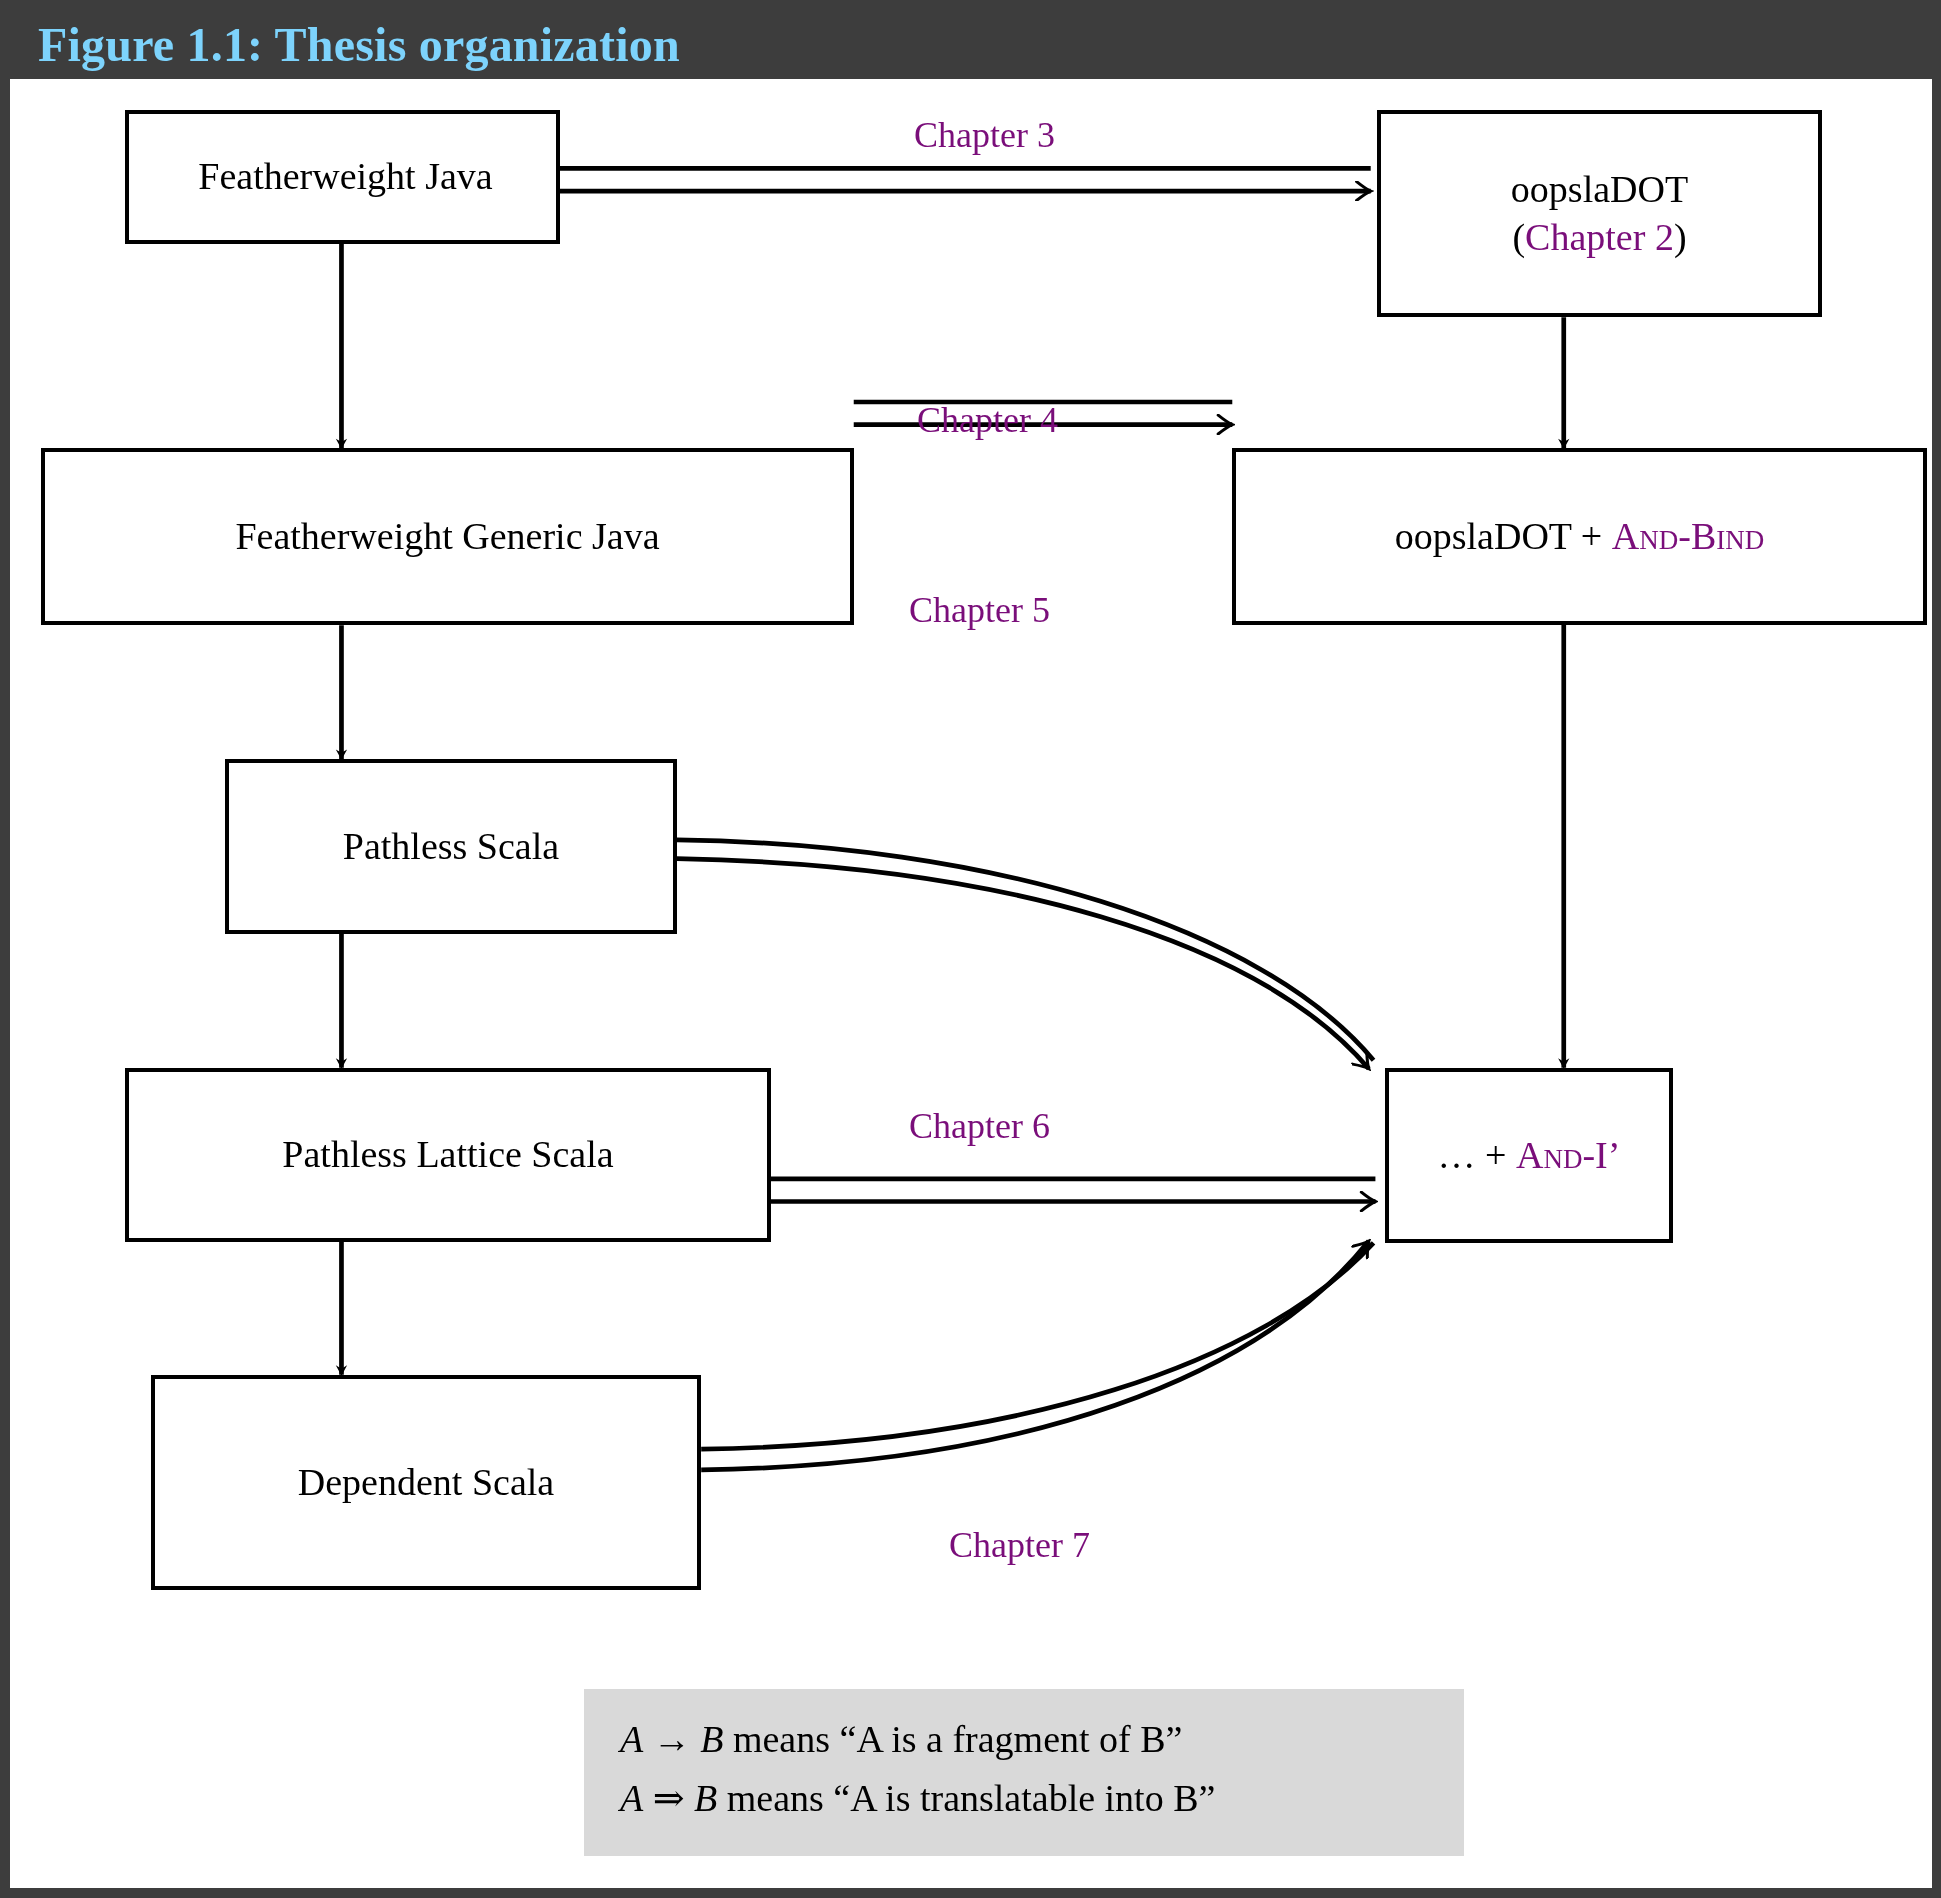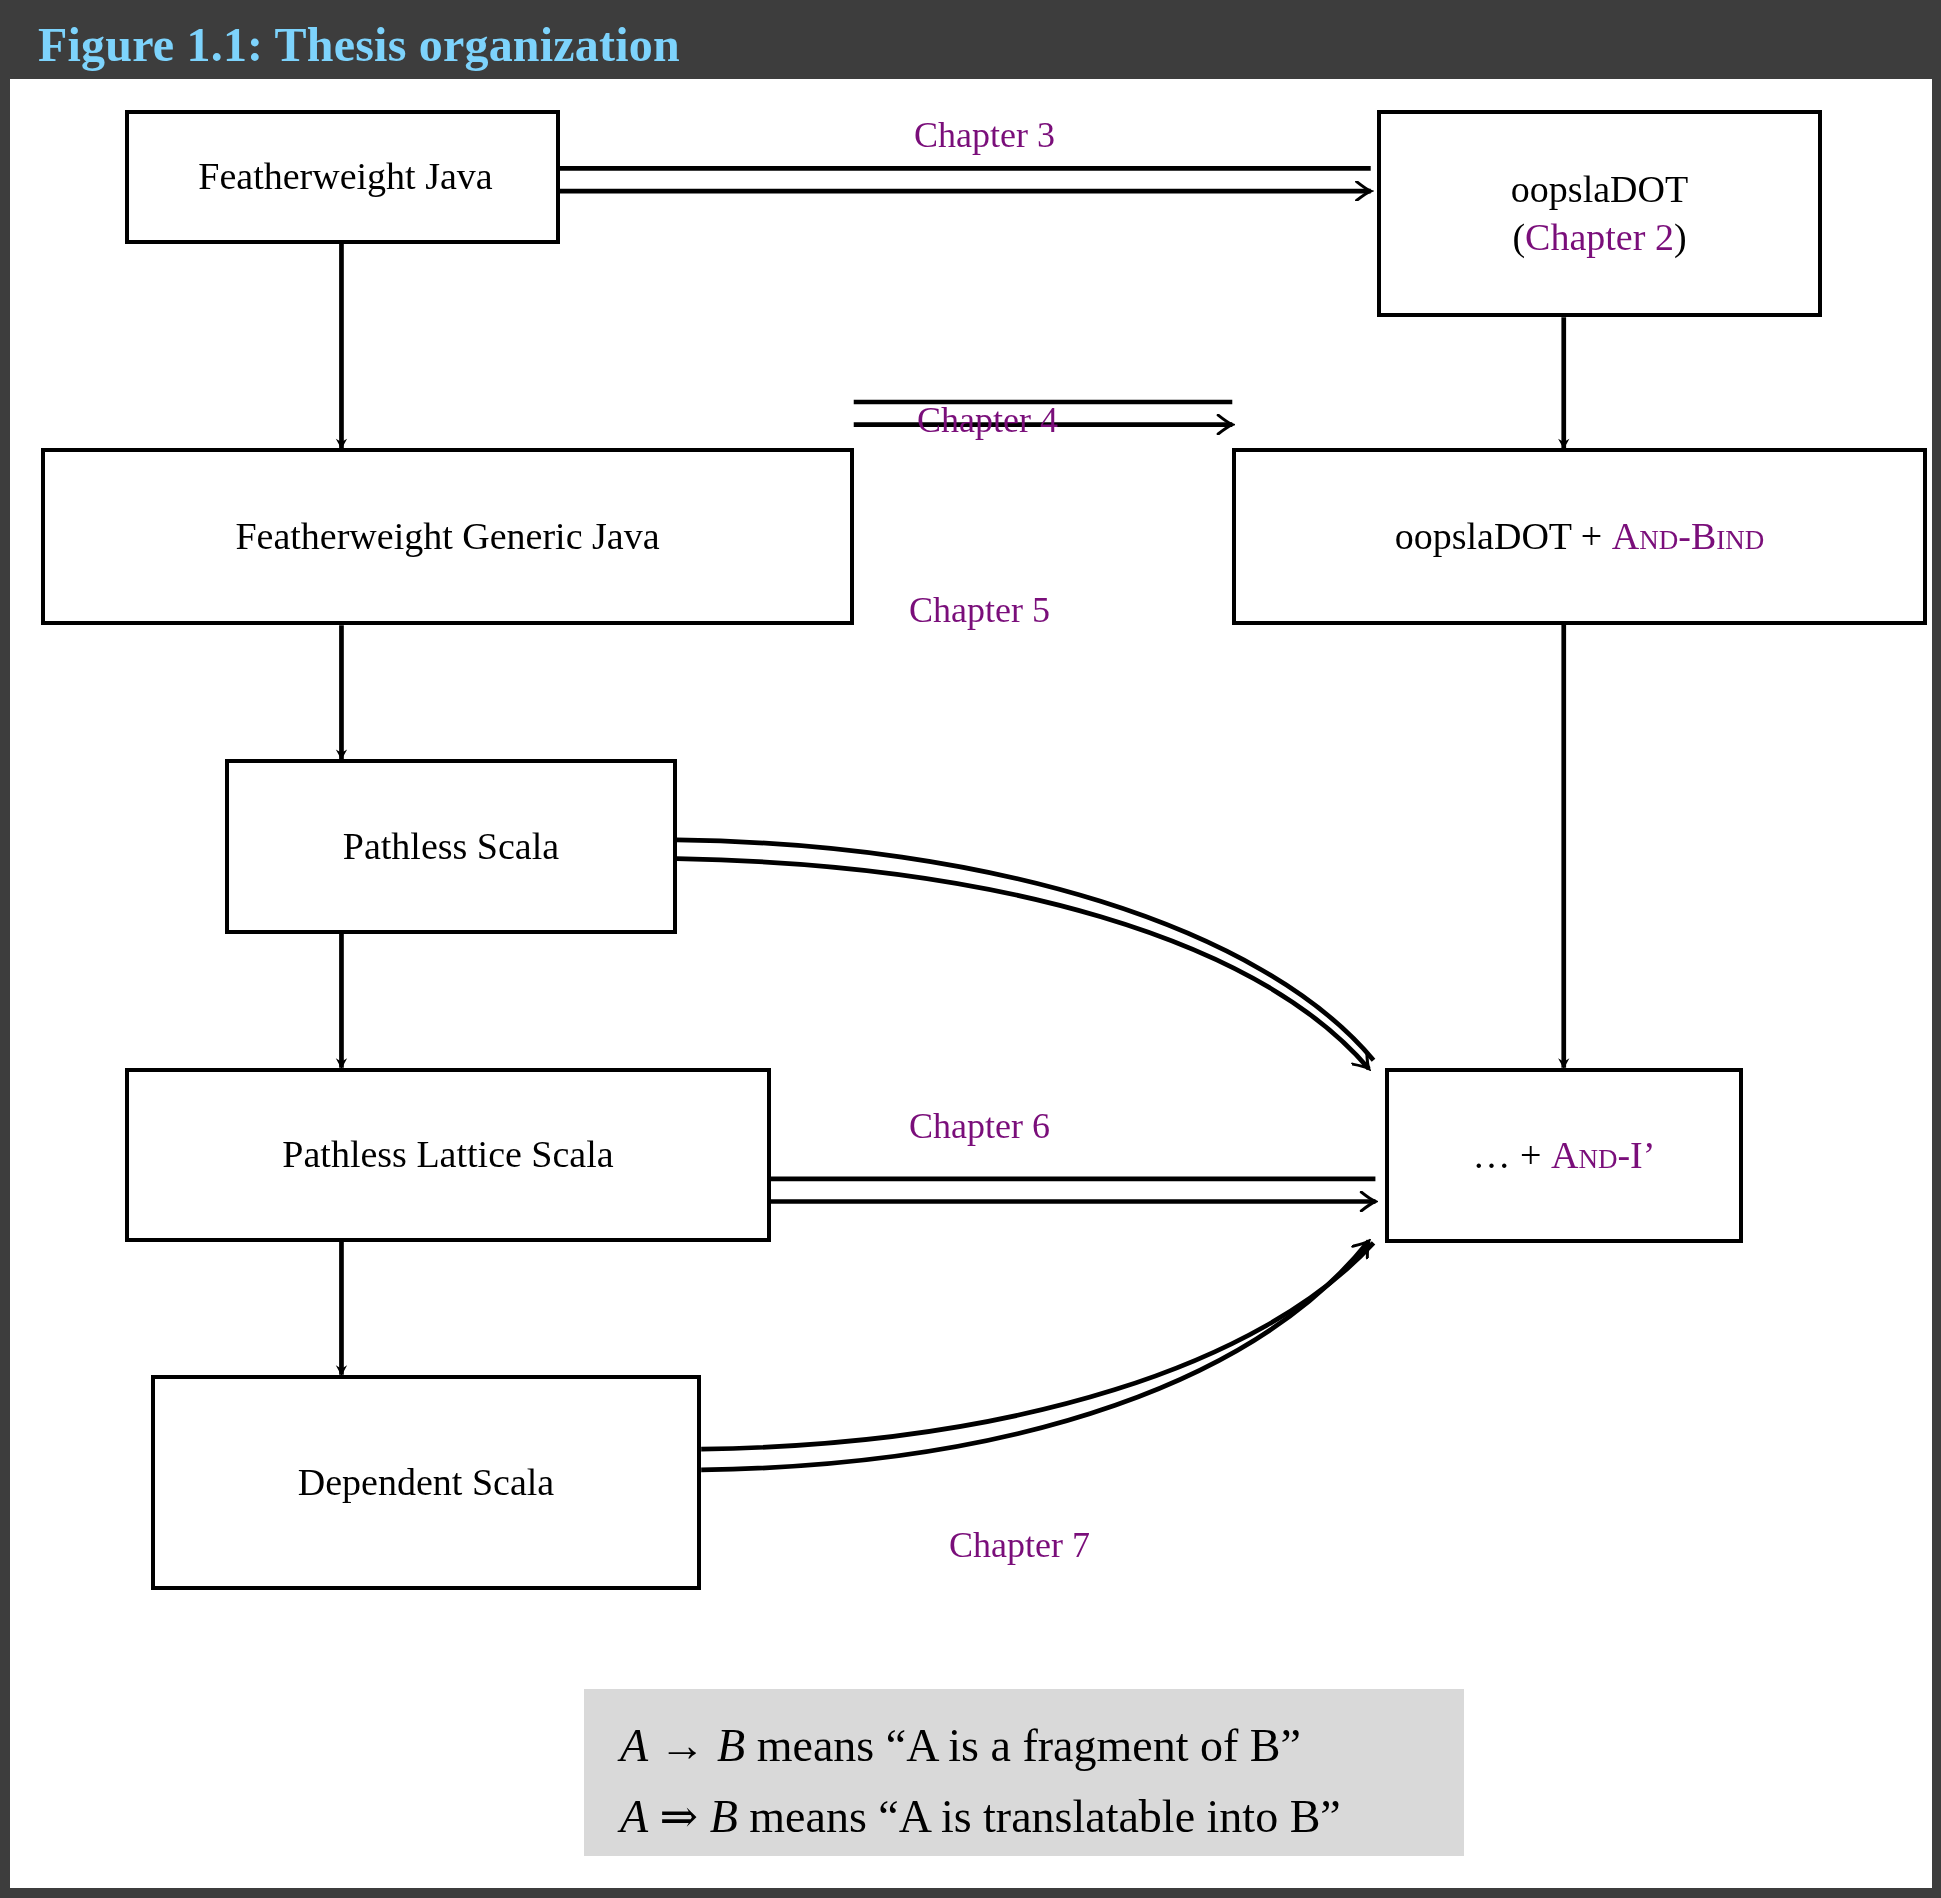--- a/index.html
+++ b/index.html
@@ -73,21 +73,21 @@
     z-index: 4;
   }
   #legend-box {
     position: absolute;
     background: #d9d9d9;
     box-sizing: border-box;
     padding: 21px 36px 24.5px 36px;
     z-index: 3;
   }
   .legend-line {
-    font-size: 46px;
+    font-size: 38px;
     color: #000000;
     line-height: 1.55;
     white-space: nowrap;
     font-family: "Liberation Serif", "DejaVu Serif", serif;
   }
   .legend-line i { font-style: italic; }
   svg#wires {
     position: absolute;
     left: 0;
     top: 0;
@@ -188,21 +188,21 @@
     </div>
 
     <div class="node" style="left:215px; top:680px; width:452px; height:175px;">
       <span class="inner">Pathless Scala</span>
     </div>
 
     <div class="node" style="left:115px; top:989px; width:646px; height:174px;">
       <span class="inner">Pathless Lattice Scala</span>
     </div>
 
-    <div class="node" style="left:1375px; top:989px; width:358px; height:175px;justify-content:center;">
+    <div class="node" style="left:1375px; top:989px; width:288px; height:175px;justify-content:center;">
       <span class="inner"><span>… + </span><span class="purple sc">And-I’</span></span>
     </div>
 
     <div class="node" style="left:141px; top:1296px; width:550px; height:215px;text-align:center;">
       <span class="inner">Dependent Scala</span>
     </div>
 
     <div class="edge-label" style="left:904px; top:35px;">Chapter 3</div>
 
     <div class="edge-label" style="left:907px; top:273px;margin-top:47px;">Chapter 4</div>

